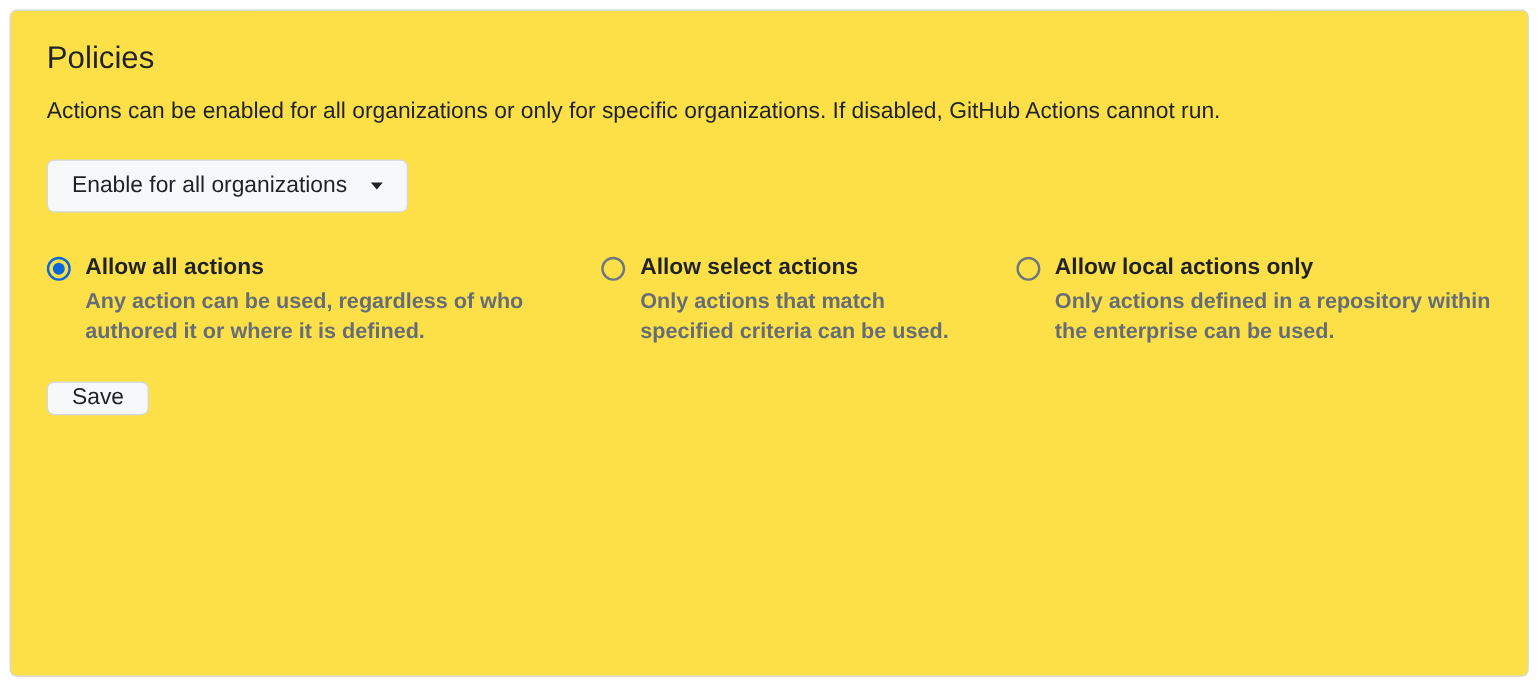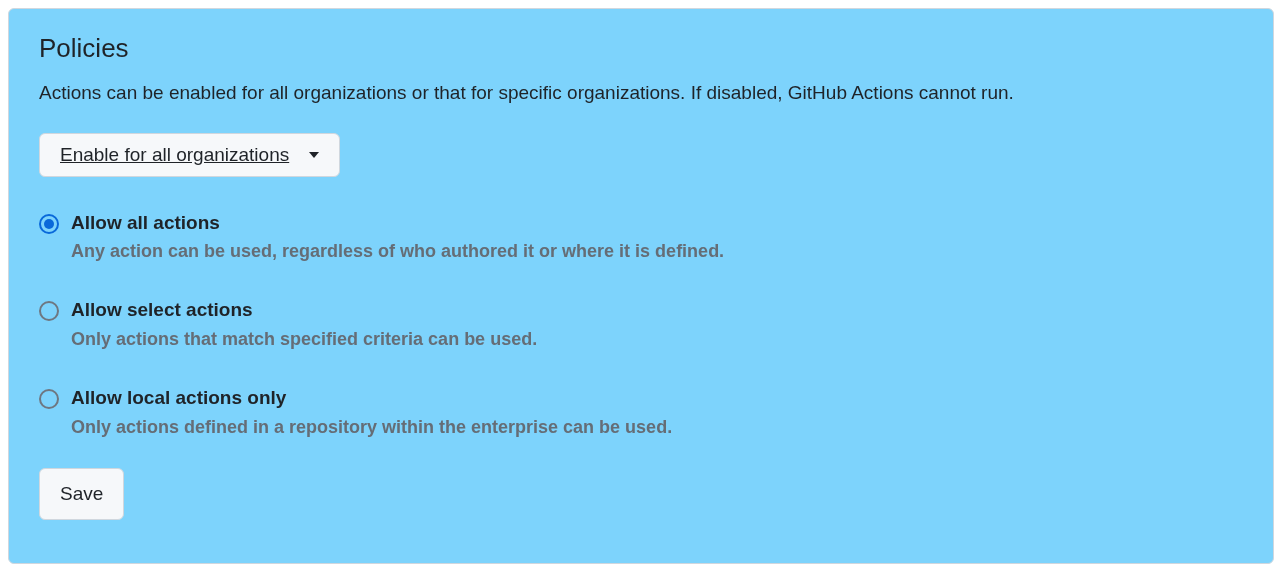--- a/index.html
+++ b/index.html
@@ -11,21 +11,21 @@
       font-family: -apple-system, BlinkMacSystemFont, "Segoe UI", Helvetica, Arial, sans-serif;
       background: #ffffff;
       padding: 8px;
     }
     .panel {
       border: 1px solid #d0d7de;
       border-radius: 6px;
       padding: 24px 30px 28px 30px;
       width: 1266px;
       height: 556px;
-      background: #7dd3fc;
+      background: #fde047;
     }
     .heading {
       font-size: 26px;
       font-weight: 400;
       color: #1f2328;
       margin-bottom: 16px;
     }
     .description {
       font-size: 19px;
       font-weight: 400;
@@ -39,34 +39,32 @@
       gap: 18px;
       background: #f6f8fa;
       border: 1px solid #d0d7de;
       border-radius: 6px;
       padding: 10px 20px;
       font-size: 19px;
       font-weight: 500;
       color: #1f2328;
       cursor: pointer;
       margin-bottom: 34px;
-      text-decoration: underline;
     }
     .caret {
       display: inline-block;
       width: 0;
       height: 0;
       border-left: 5px solid transparent;
       border-right: 5px solid transparent;
       border-top: 6px solid #1f2328;
       margin-left: 2px;
     }
     .radio-group {
       display: flex;
-      flex-direction: column;
       gap: 34px;
       margin-bottom: 28px;
     }
     .radio-item {
       display: flex;
       align-items: flex-start;
       gap: 12px;
     }
     .radio-input {
       appearance: none;
@@ -107,33 +105,33 @@
     .radio-desc {
       font-size: 18px;
       font-weight: 700;
       color: #656d76;
       line-height: 1.4;
     }
     .save-btn {
       background: #f6f8fa;
       border: 1px solid #d0d7de;
       border-radius: 6px;
-      padding: 14px 20px;
+      padding: 2px 20px;
       font-size: 19px;
       font-weight: 500;
       color: #1f2328;
       cursor: pointer;
     }
   </style>
 </head>
 <body>
 
 <div class="panel">
   <h2 class="heading">Policies</h2>
-  <p class="description">Actions can be enabled for all organizations or that for specific organizations. If disabled, GitHub Actions cannot run.</p>
+  <p class="description">Actions can be enabled for all organizations or only for specific organizations. If disabled, GitHub Actions cannot run.</p>
 
   <button class="dropdown-btn">
     <span>Enable for all organizations</span>
     <span class="caret"></span>
   </button>
 
   <div class="radio-group">
 
     <label class="radio-item">
       <input type="radio" name="policy" class="radio-input" checked="" style="">

